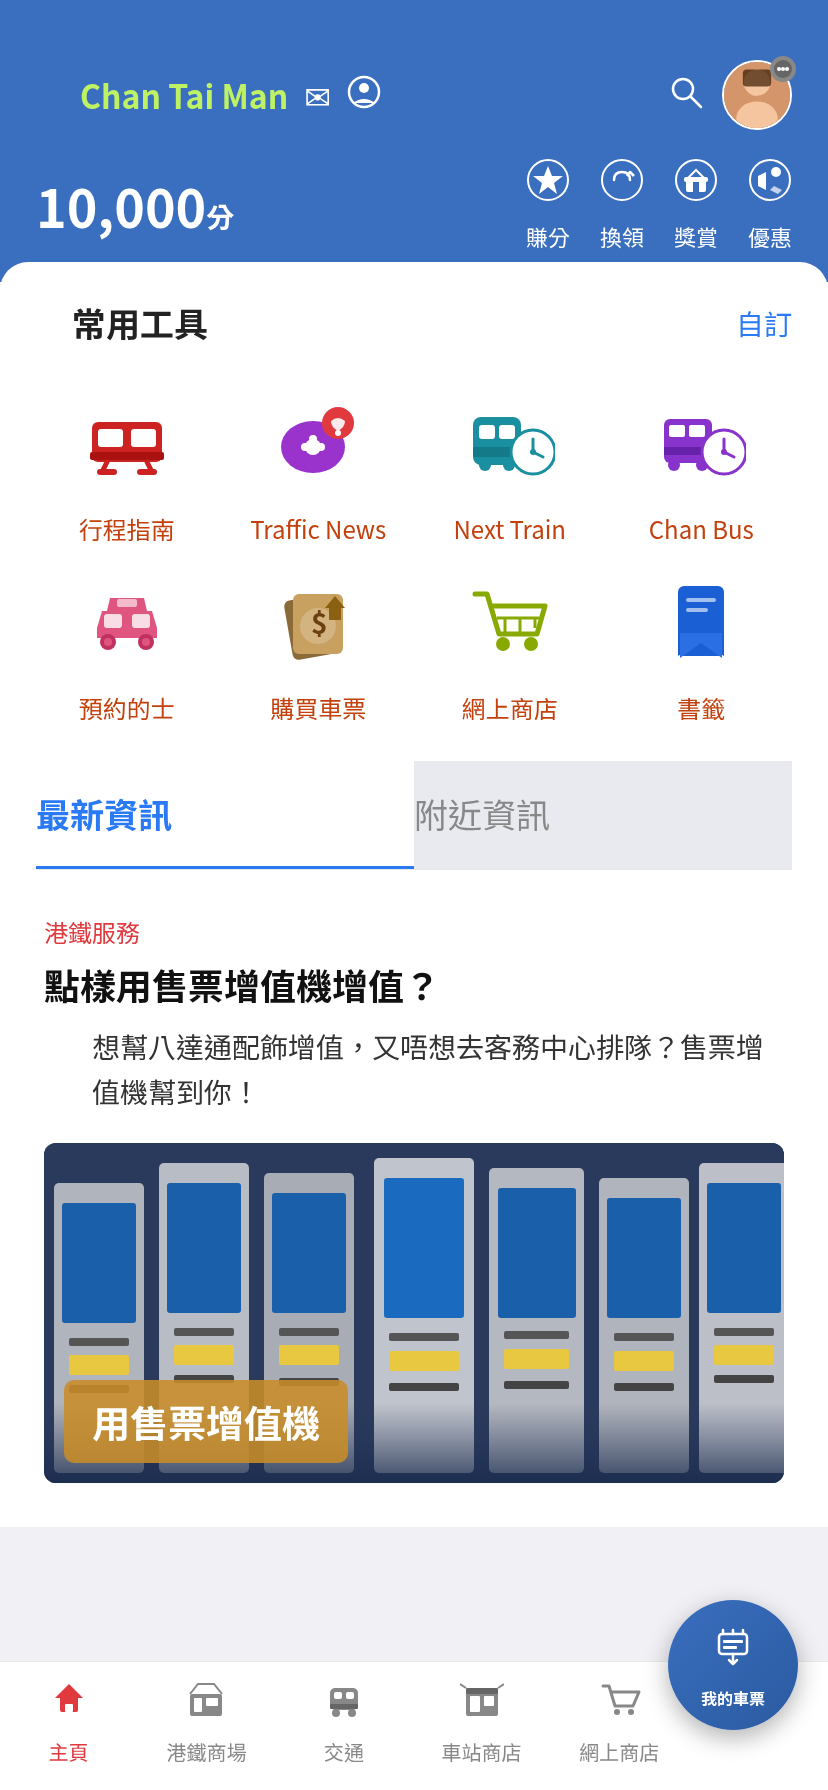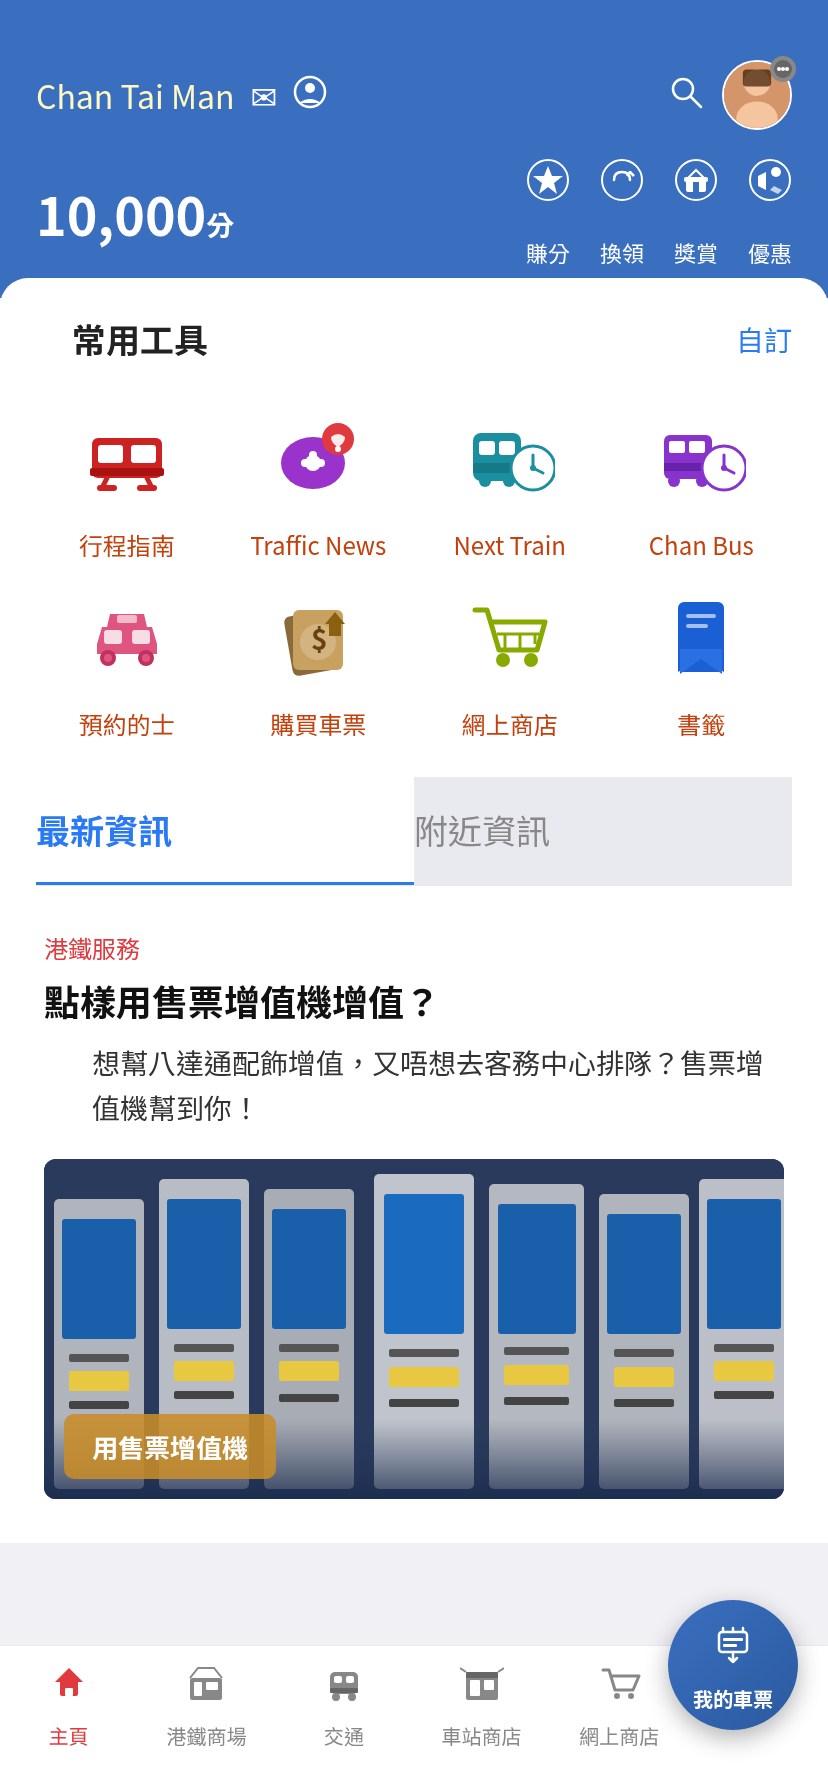--- a/index.html
+++ b/index.html
@@ -22,23 +22,24 @@
       align-items: center;
       justify-content: space-between;
       margin-bottom: 28px;
     }
     .header-left {
       display: flex;
       align-items: center;
       gap: 16px;
     }
     .user-name {
-      color: #fef9c3;
+      color: #bef264;
       font-size: 32px;
-      font-weight: normal;
+      font-weight: bold;
+      margin-left: 44px;
     }
     .header-icons {
       display: flex;
       align-items: center;
       gap: 18px;
     }
     .header-icon {
       color: white;
       font-size: 32px;
       cursor: pointer;
@@ -91,21 +92,21 @@
       font-size: 28px;
     }
     .quick-actions {
       display: flex;
       gap: 30px;
     }
     .quick-action {
       display: flex;
       flex-direction: column;
       align-items: center;
-      gap: 24px;
+      gap: 8px;
       cursor: pointer;
     }
     .quick-action-icon {
       color: white;
       font-size: 36px;
     }
     .quick-action-label {
       color: white;
       font-size: 22px;
     }
@@ -226,21 +227,21 @@
     
     .bottom-nav {
       position: fixed;
       bottom: 0;
       left: 0;
       width: 828px;
       background: white;
       border-top: 1px solid #e8e8e8;
       display: flex;
       align-items: center;
-      padding: 14px 0 40px 0;
+      padding: 14px 0 24px 0;
       z-index: 100;
     }
     .nav-item {
       flex: 1;
       display: flex;
       flex-direction: column;
       align-items: center;
       gap: 6px;
       cursor: pointer;
     }
@@ -275,21 +276,21 @@
       cursor: pointer;
       z-index: 200;
       box-shadow: 0 8px 24px rgba(0,0,0,0.3);
     }
     .float-btn-icon {
       color: white;
       font-size: 40px;
     }
     .float-btn-label {
       color: white;
-      font-size: 20px;
+      font-size: 16px;
       font-weight: bold;
     }
   </style>
 </head>
 <body>
 
 <div class="header">
   <div class="header-top">
     <div class="header-left">
       <span class="user-name">Chan Tai Man</span>
@@ -597,21 +598,21 @@
 
       <rect x="0" y="260" width="756" height="80" fill="url(#grad)"></rect>
       <defs>
         <linearGradient id="grad" x1="0" y1="0" x2="0" y2="1">
           <stop offset="0%" stop-color="#2a3a5c" stop-opacity="0"></stop>
           <stop offset="100%" stop-color="#1a2a4c" stop-opacity="0.8"></stop>
         </linearGradient>
       </defs>
     </svg>
 
-    <div style="position:absolute;bottom:20px;left:20px;background:rgba(200,140,40,0.88);color:white;font-size:26px;font-weight:bold;padding:14px 28px;border-radius:10px;">用售票增值機</div>
+    <div style="position:absolute;bottom:20px;left:20px;background:rgba(200,140,40,0.88);color:white;font-size:38px;font-weight:bold;padding:14px 28px;border-radius:10px;">用售票增值機</div>
   </div>
 </div>
 
 <div class="float-btn">
   <span class="float-btn-icon">
     <svg width="48" height="48" viewBox="0 0 48 48">
       <rect x="10" y="14" width="28" height="20" rx="3" fill="none" stroke="white" stroke-width="2.5"></rect>
       <line x1="14" y1="14" x2="14" y2="10" stroke="white" stroke-width="2.5" stroke-linecap="round"></line>
       <line x1="24" y1="14" x2="24" y2="10" stroke="white" stroke-width="2.5" stroke-linecap="round"></line>
       <line x1="34" y1="14" x2="34" y2="10" stroke="white" stroke-width="2.5" stroke-linecap="round"></line>

